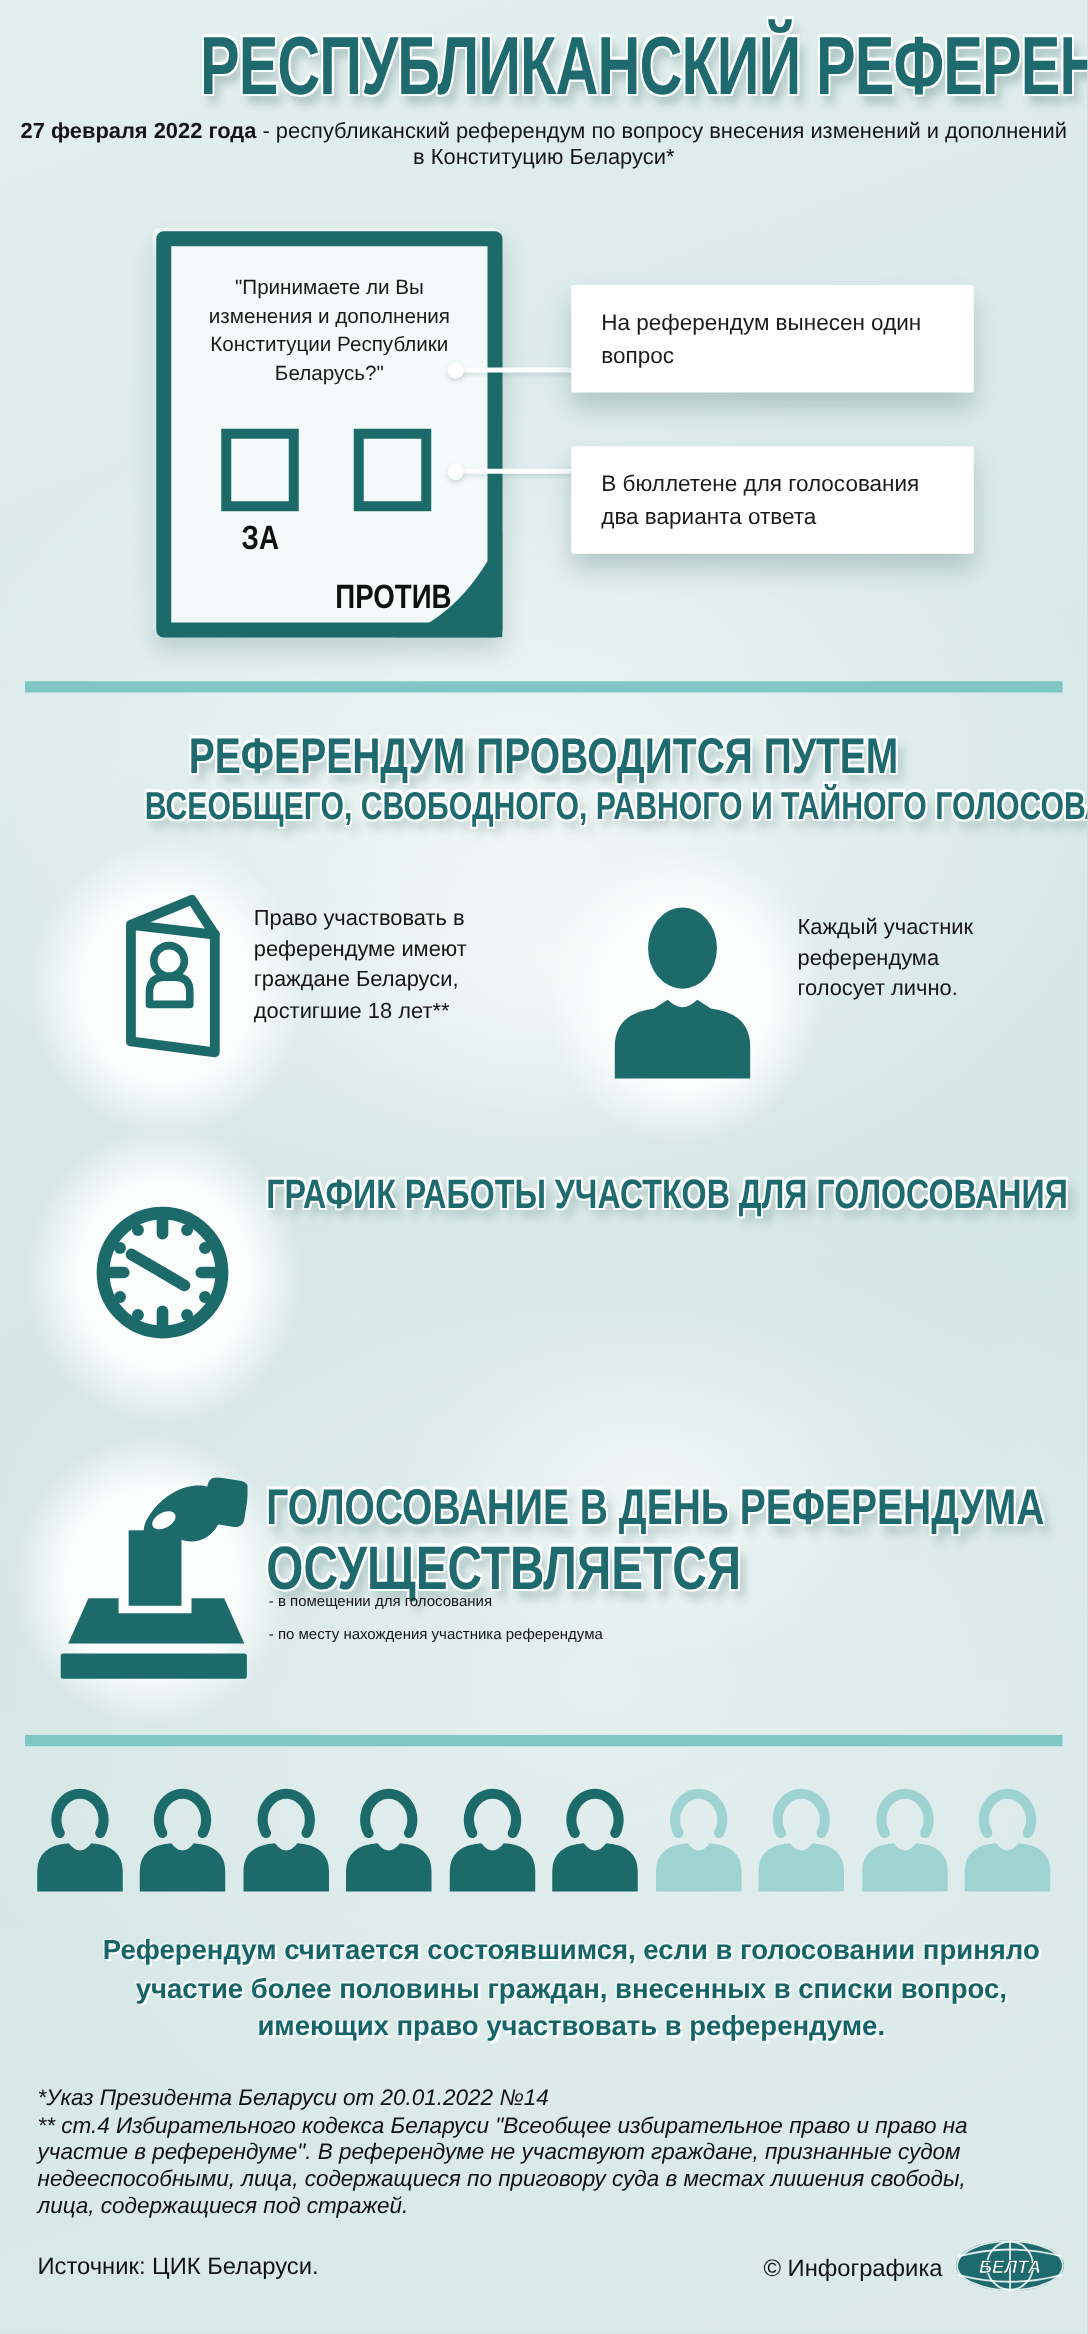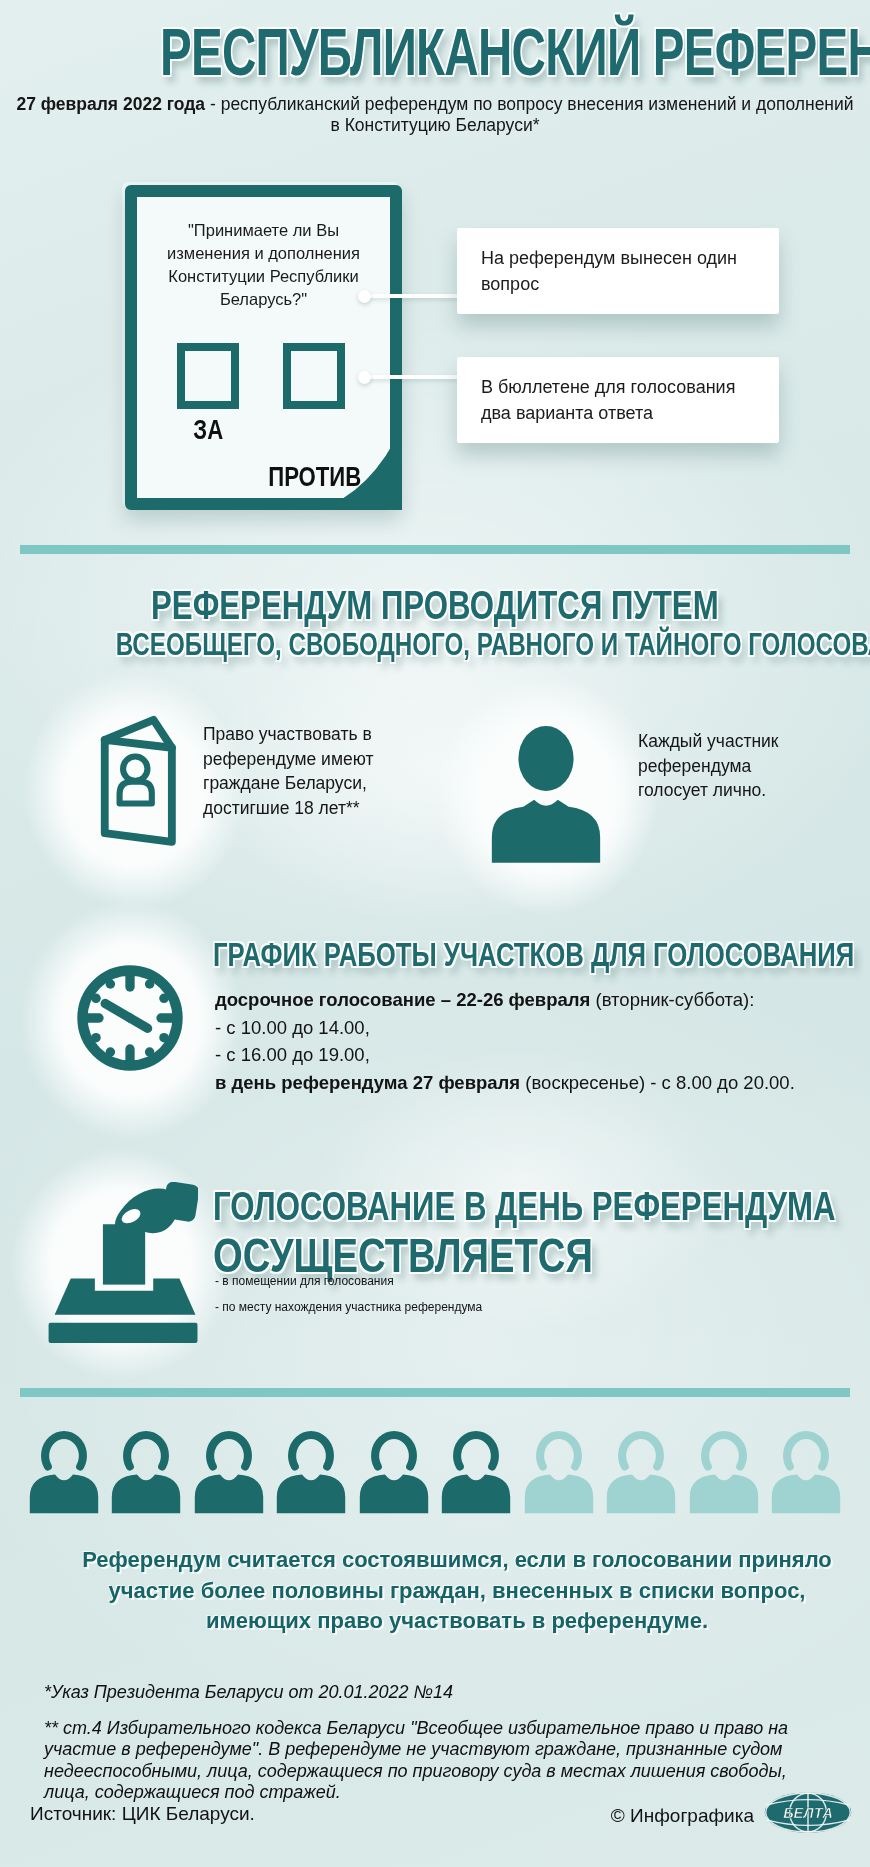--- a/index.html
+++ b/index.html
@@ -65,21 +65,21 @@
 
   .people-row{position:absolute; left:28px; top:1418px; width:814px; height:100px;
     display:flex; justify-content:space-between; align-items:flex-end;}
   .pp{width:72px; height:96px;}
   .pp-dark{color:#1c6b6a;} .pp-light{color:#9fd3d1;}
 
   .statement{top:1545px; font-size:22px; font-weight:bold; line-height:30.5px; color:#166467;
     text-shadow:2px 2px 0 rgba(255,255,255,.8), -1px -1px 0 rgba(255,255,255,.7);}
   .footnotes{left:30px; top:1668px; width:790px; font-style:italic; font-size:18px;
     line-height:21.5px; color:#101010;}
-  .footnotes p{margin:14px;}
+  .footnotes p{margin:0;}
   .src{left:30px; top:1803px; font-size:19px; color:#121212;}
   .credit{right:116px; top:1805px; font-size:19px; color:#121212; text-align:left;}
   .belta{left:762px; top:1790px; width:92px; height:45px;}
   svg{display:block;}
 </style>
 </head>
 <body>
 
 <div class="root">
 
@@ -154,26 +154,20 @@
         <circle cx="92.9" cy="41" r="4.6"></circle>
       <circle cx="92.9" cy="79" r="4.6"></circle>
         <circle cx="79" cy="92.9" r="4.6"></circle>
       <circle cx="41" cy="92.9" r="4.6"></circle>
         <circle cx="27.1" cy="79" r="4.6"></circle>
       <circle cx="27.1" cy="41" r="4.6"></circle>
         <circle cx="41" cy="27.1" r="4.6"></circle>
     </g>
   </svg>
   <div class="abs sched-head teal glow"><span class="cond-l">ГРАФИК РАБОТЫ УЧАСТКОВ ДЛЯ ГОЛОСОВАНИЯ</span></div>
-  <div class="abs sched-text">
-    <div><b>досрочное голосование – 22-26 февраля</b><span> (вторник-суббота):</span></div>
-    <div>- с 10.00 до 14.00,</div>
-    <div>- с 16.00 до 19.00,</div>
-    <div><b>в день референдума 27 февраля</b><span> (воскресенье) - с 8.00 до 20.00.</span></div>
-  </div>
 
   <div class="halo" style="left:10px; top:1148px; width:222px; height:232px;"></div>
   <svg class="abs" style="left:36px; top:1182px;" width="162" height="166" viewBox="0 0 160 165">
     <g fill="#1c6b6a">
       <rect x="127" y="1" width="33" height="37" rx="7" transform="rotate(9 143 19)"></rect>
       <path d="M138,12 C124,0 98,8 84,28 C76,38 76,48 84,53 C90,58 100,56 106,49 C122,55 136,46 140,30 Z"></path>
       <rect x="66" y="42" width="42" height="60"></rect>
       <path d="M34,96 H58 V108 H116 V96 H142 L158,132 H18 Z"></path>
       <rect x="12" y="140" width="148" height="20" rx="2"></rect>
     </g>

